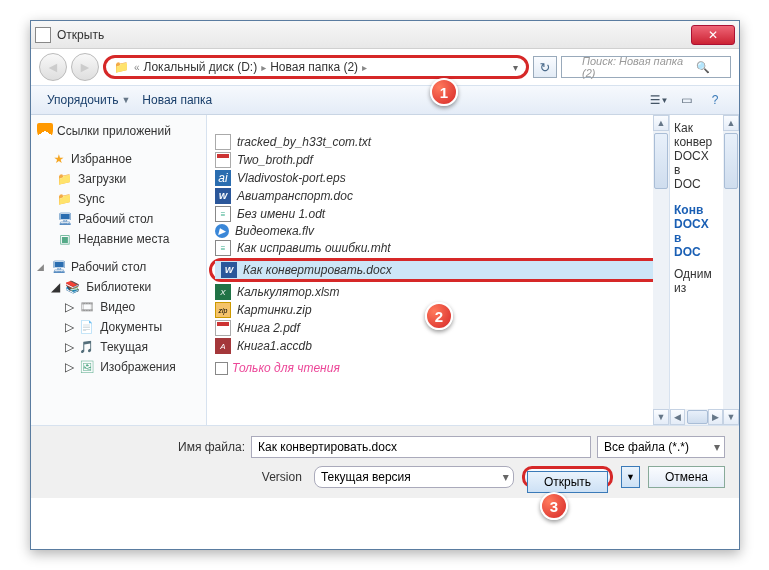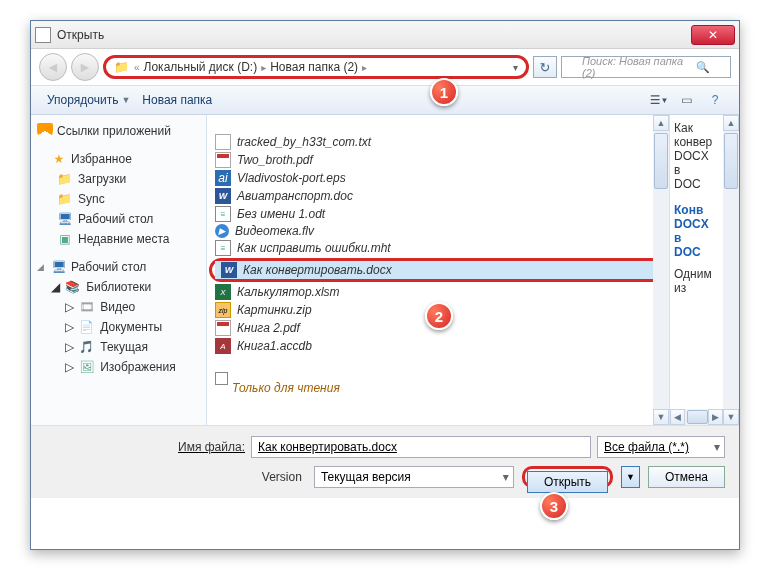--- a/index.html
+++ b/index.html
@@ -69,21 +69,21 @@
 .preview-col .pw { color: #333; word-break: break-word; }
 .preview-col .pblue { color: #1a5fb4; font-weight: bold; }
 .scroll-v { position: absolute; right: 0; top: 0; width: 16px; height: 100%; background: #eef2f7; display: flex; flex-direction: column; align-items: center; }
 .scroll-v .ar { height: 16px; display: flex; align-items: center; justify-content: center; color: #678; font-size: 9px; width: 100%; background: linear-gradient(#fafcff,#e4ecf7); border: 1px solid #c5d2e3; }
 .scroll-v .thumb { width: 14px; height: 56px; background: linear-gradient(#e8f0fa,#cfddee); border: 1px solid #a9bdd6; border-radius: 2px; margin-top: 2px; }
 .scroll-h { position: absolute; left: 0; bottom: 0; right: 16px; height: 16px; background: #eef2f7; display: flex; align-items: center; }
 .scroll-h .ar { width: 16px; height: 100%; display: flex; align-items: center; justify-content: center; color: #678; font-size: 9px; background: linear-gradient(#fafcff,#e4ecf7); border: 1px solid #c5d2e3; }
 .scroll-h .thumb { width: 22px; height: 14px; background: linear-gradient(#e8f0fa,#cfddee); border: 1px solid #a9bdd6; border-radius: 2px; margin-left: 2px; }
 
 .bottom { border-top: 1px solid #d7e2ef; background: #f0f0f0; padding: 10px 14px; font-size: 12px; }
-.bt-row { display: flex; align-items: center; margin-bottom: 8px; gap: 6px; text-decoration: underline; }
+.bt-row { display: flex; align-items: center; margin-bottom: 8px; gap: 6px; }
 .bt-label { width: 200px; text-align: right; color: #333; }
 .bt-input { flex: 1; height: 22px; border: 1px solid #aab; background: #fff; padding: 0 6px; font-size: 12px; }
 .bt-combo { width: 128px; height: 22px; border: 1px solid #aab; background: #fff; padding: 0 6px; font-size: 12px; display: flex; align-items: center; position: relative; }
 .bt-combo::after { content: "▾"; position: absolute; right: 4px; color: #666; }
 .readonly-chk { display: flex; align-items: center; gap: 4px; margin-left: 214px; margin-bottom: 10px; }
 .chk { width: 13px; height: 13px; border: 1px solid #888; background: #fff; }
 .bt-btn { height: 22px; padding: 0 16px; border: 1px solid #8a9; background: linear-gradient(#fafcff,#e4ecf7); cursor: pointer; font-size: 12px; }
 .bt-btn.primary-wrap { border: 3px solid #d62828; border-radius: 10px; padding: 2px; }
 .bt-btn.primary { border: 1px solid #3a7ab8; background: linear-gradient(#eaf3fc,#cde1f5); }
 .bt-btn.drop { border: 1px solid #3a7ab8; background: linear-gradient(#eaf3fc,#cde1f5); padding: 0 4px; font-size: 9px; }
@@ -245,21 +245,21 @@
       <div class="file-row">
           <span class="fic fic-pdf"></span>
           <span class="file-name">Книга 2.pdf</span>
         </div>
       <div class="file-row">
           <span class="fic fic-accdb">A</span>
           <span class="file-name">Книга1.accdb</span>
         </div>
       <div class="readonly-chk" style="margin-left:6px;margin-top:6px;">
         <span class="chk"></span>
-        <span style="color:#a16207;margin-top:20px;">Только для чтения</span>
+        <span style="color:#ec4899;">Только для чтения</span>
       </div>
       <div class="scroll-v" style="right:0;">
         <div class="ar">▲</div>
         <div class="thumb"></div>
         <div style="flex:1;"></div>
         <div class="ar">▼</div>
       </div>
     </div>
 
     <div class="preview-col">
@@ -295,21 +295,21 @@
   <div class="bottom">
     <div class="bt-row">
       <div class="bt-label">Имя файла:</div>
       <input class="bt-input" value="Как конвертировать.docx" style="">
       <div class="bt-combo">
           <span>Все файла (*.*)</span>
         </div>
     </div>
     <div class="bt-row2">
       <div class="bt-label" style="width:auto;margin-right:4px;">Version</div>
-      <div class="bt-combo" style="width:200px;">
+      <div class="bt-combo" style="width:200px;border-radius:8px;">
           <span>Текущая версия</span>
         </div>
       <span class="bt-btn primary-wrap">
         <button class="bt-btn primary">Открыть</button>
       </span>
       <button class="bt-btn drop">▼</button>
       <button class="bt-btn">Отмена</button>
     </div>
   </div>
 

